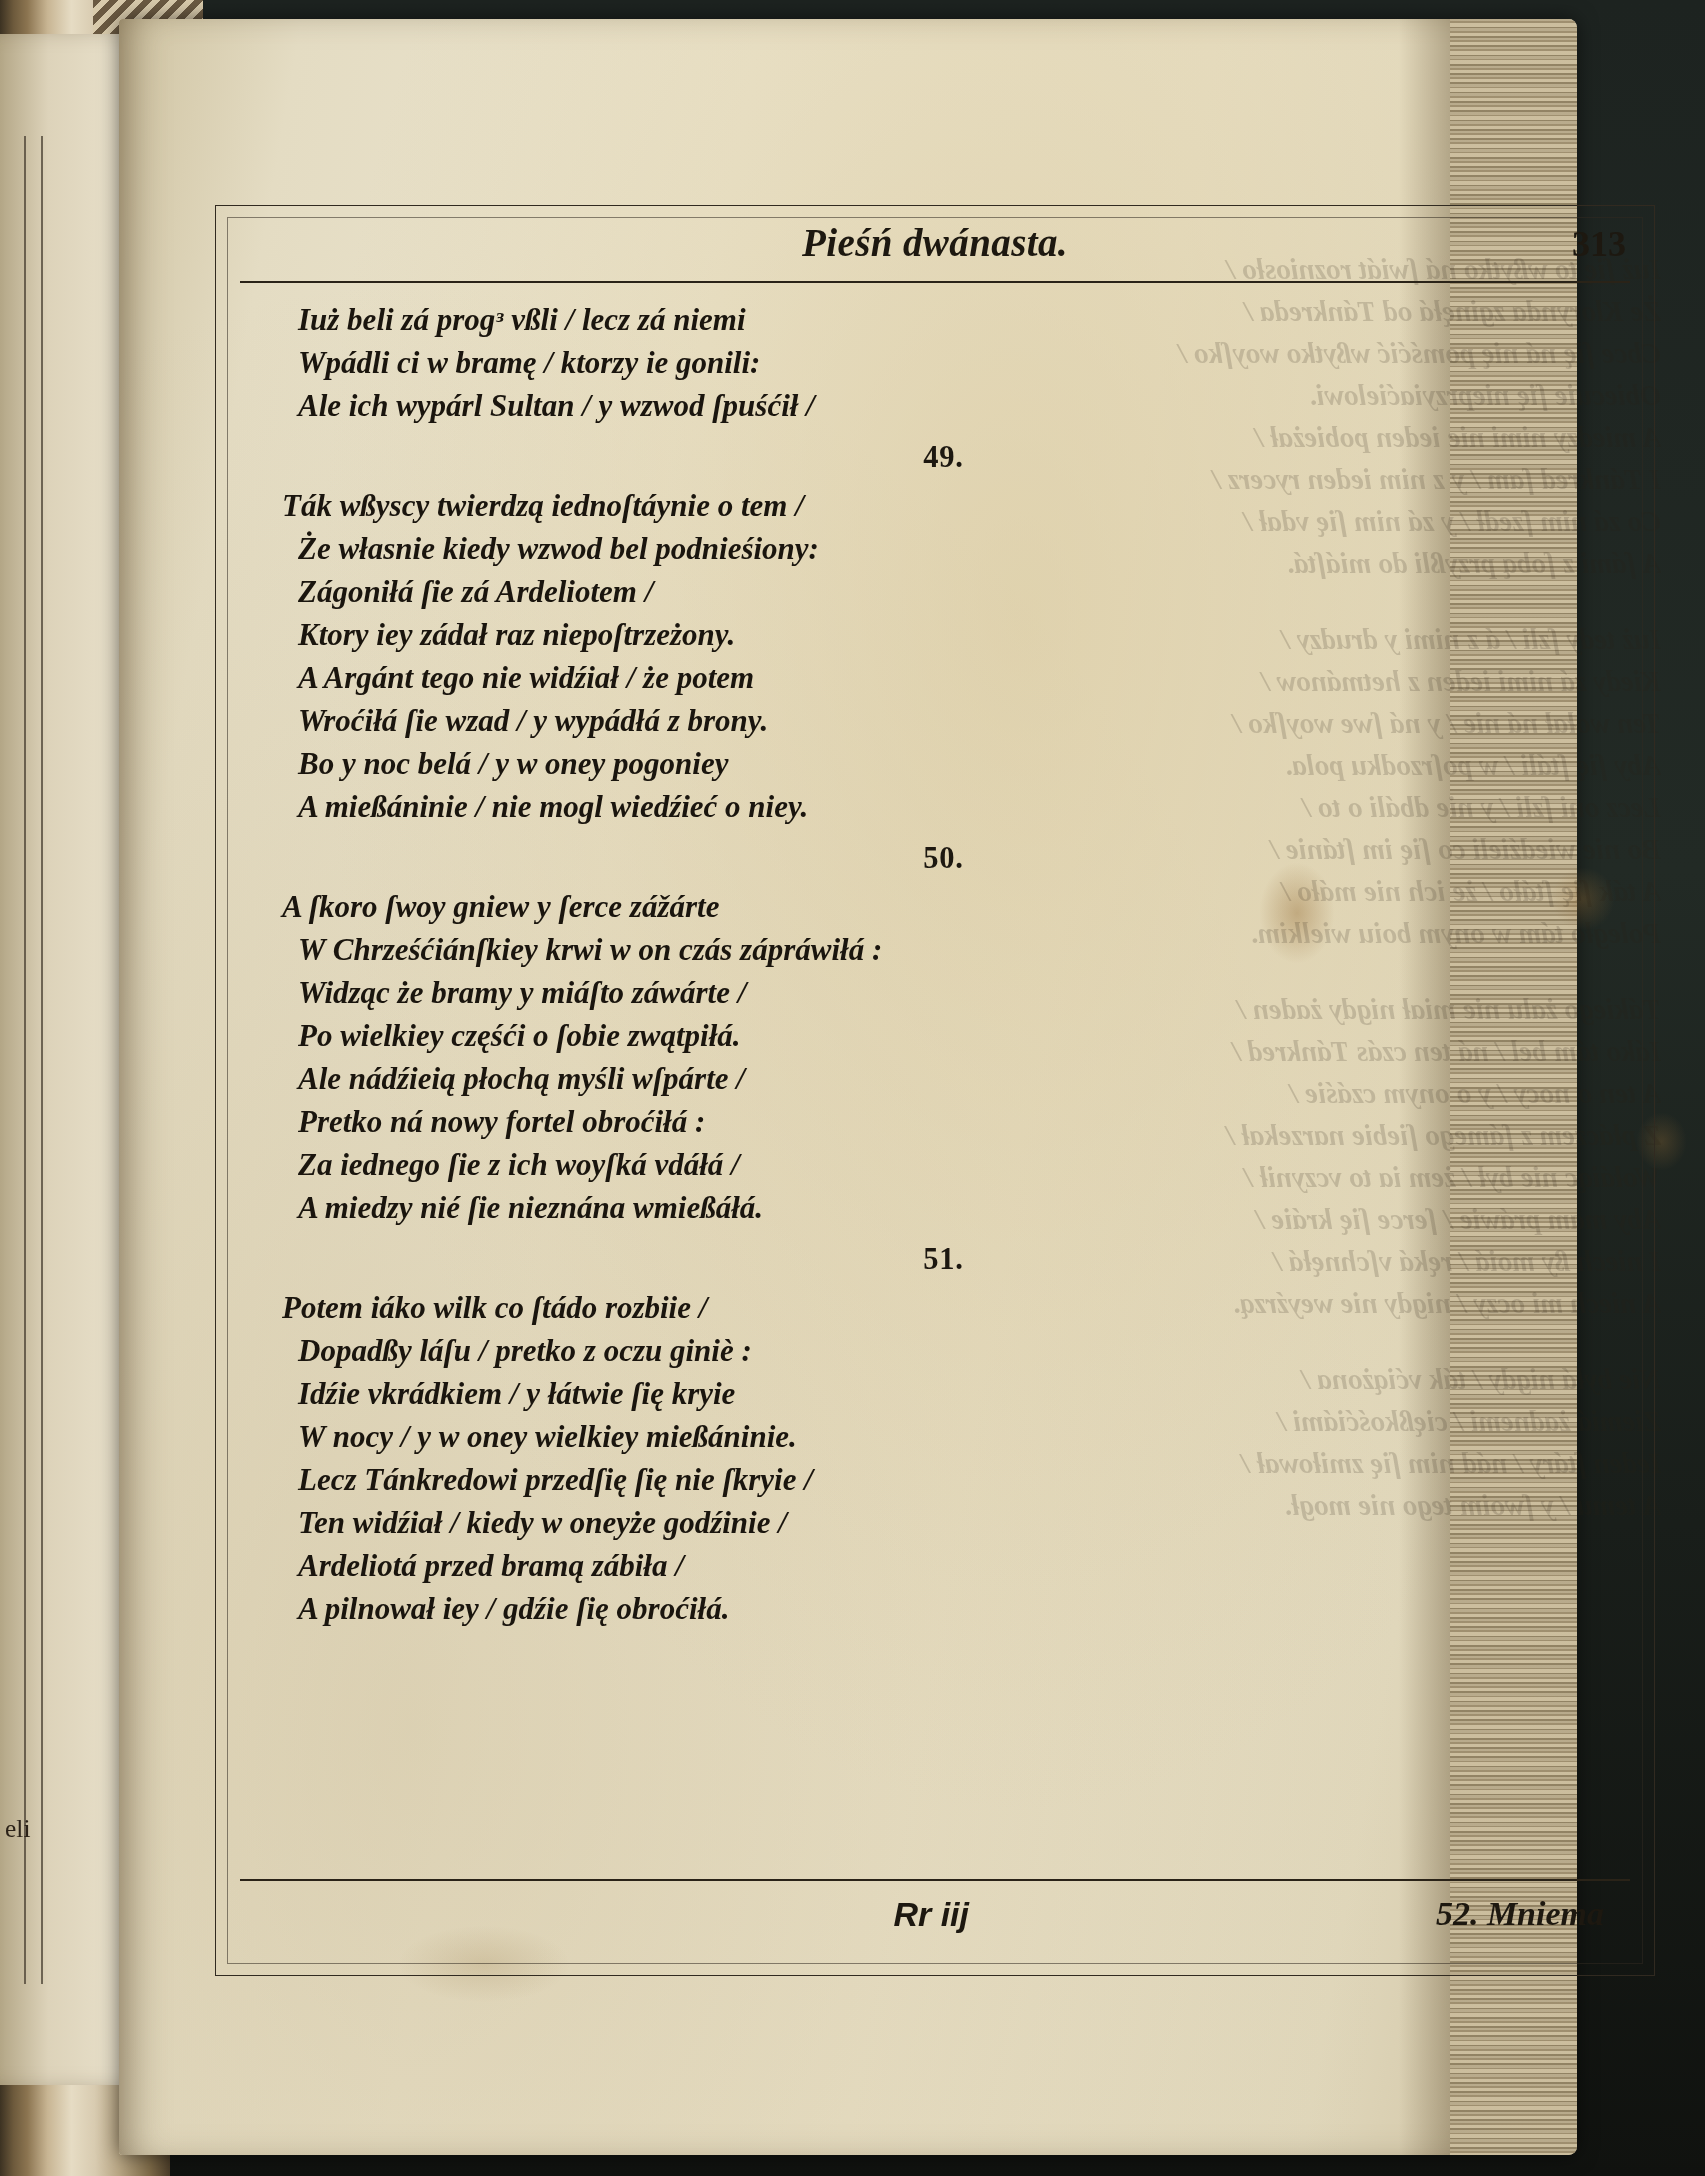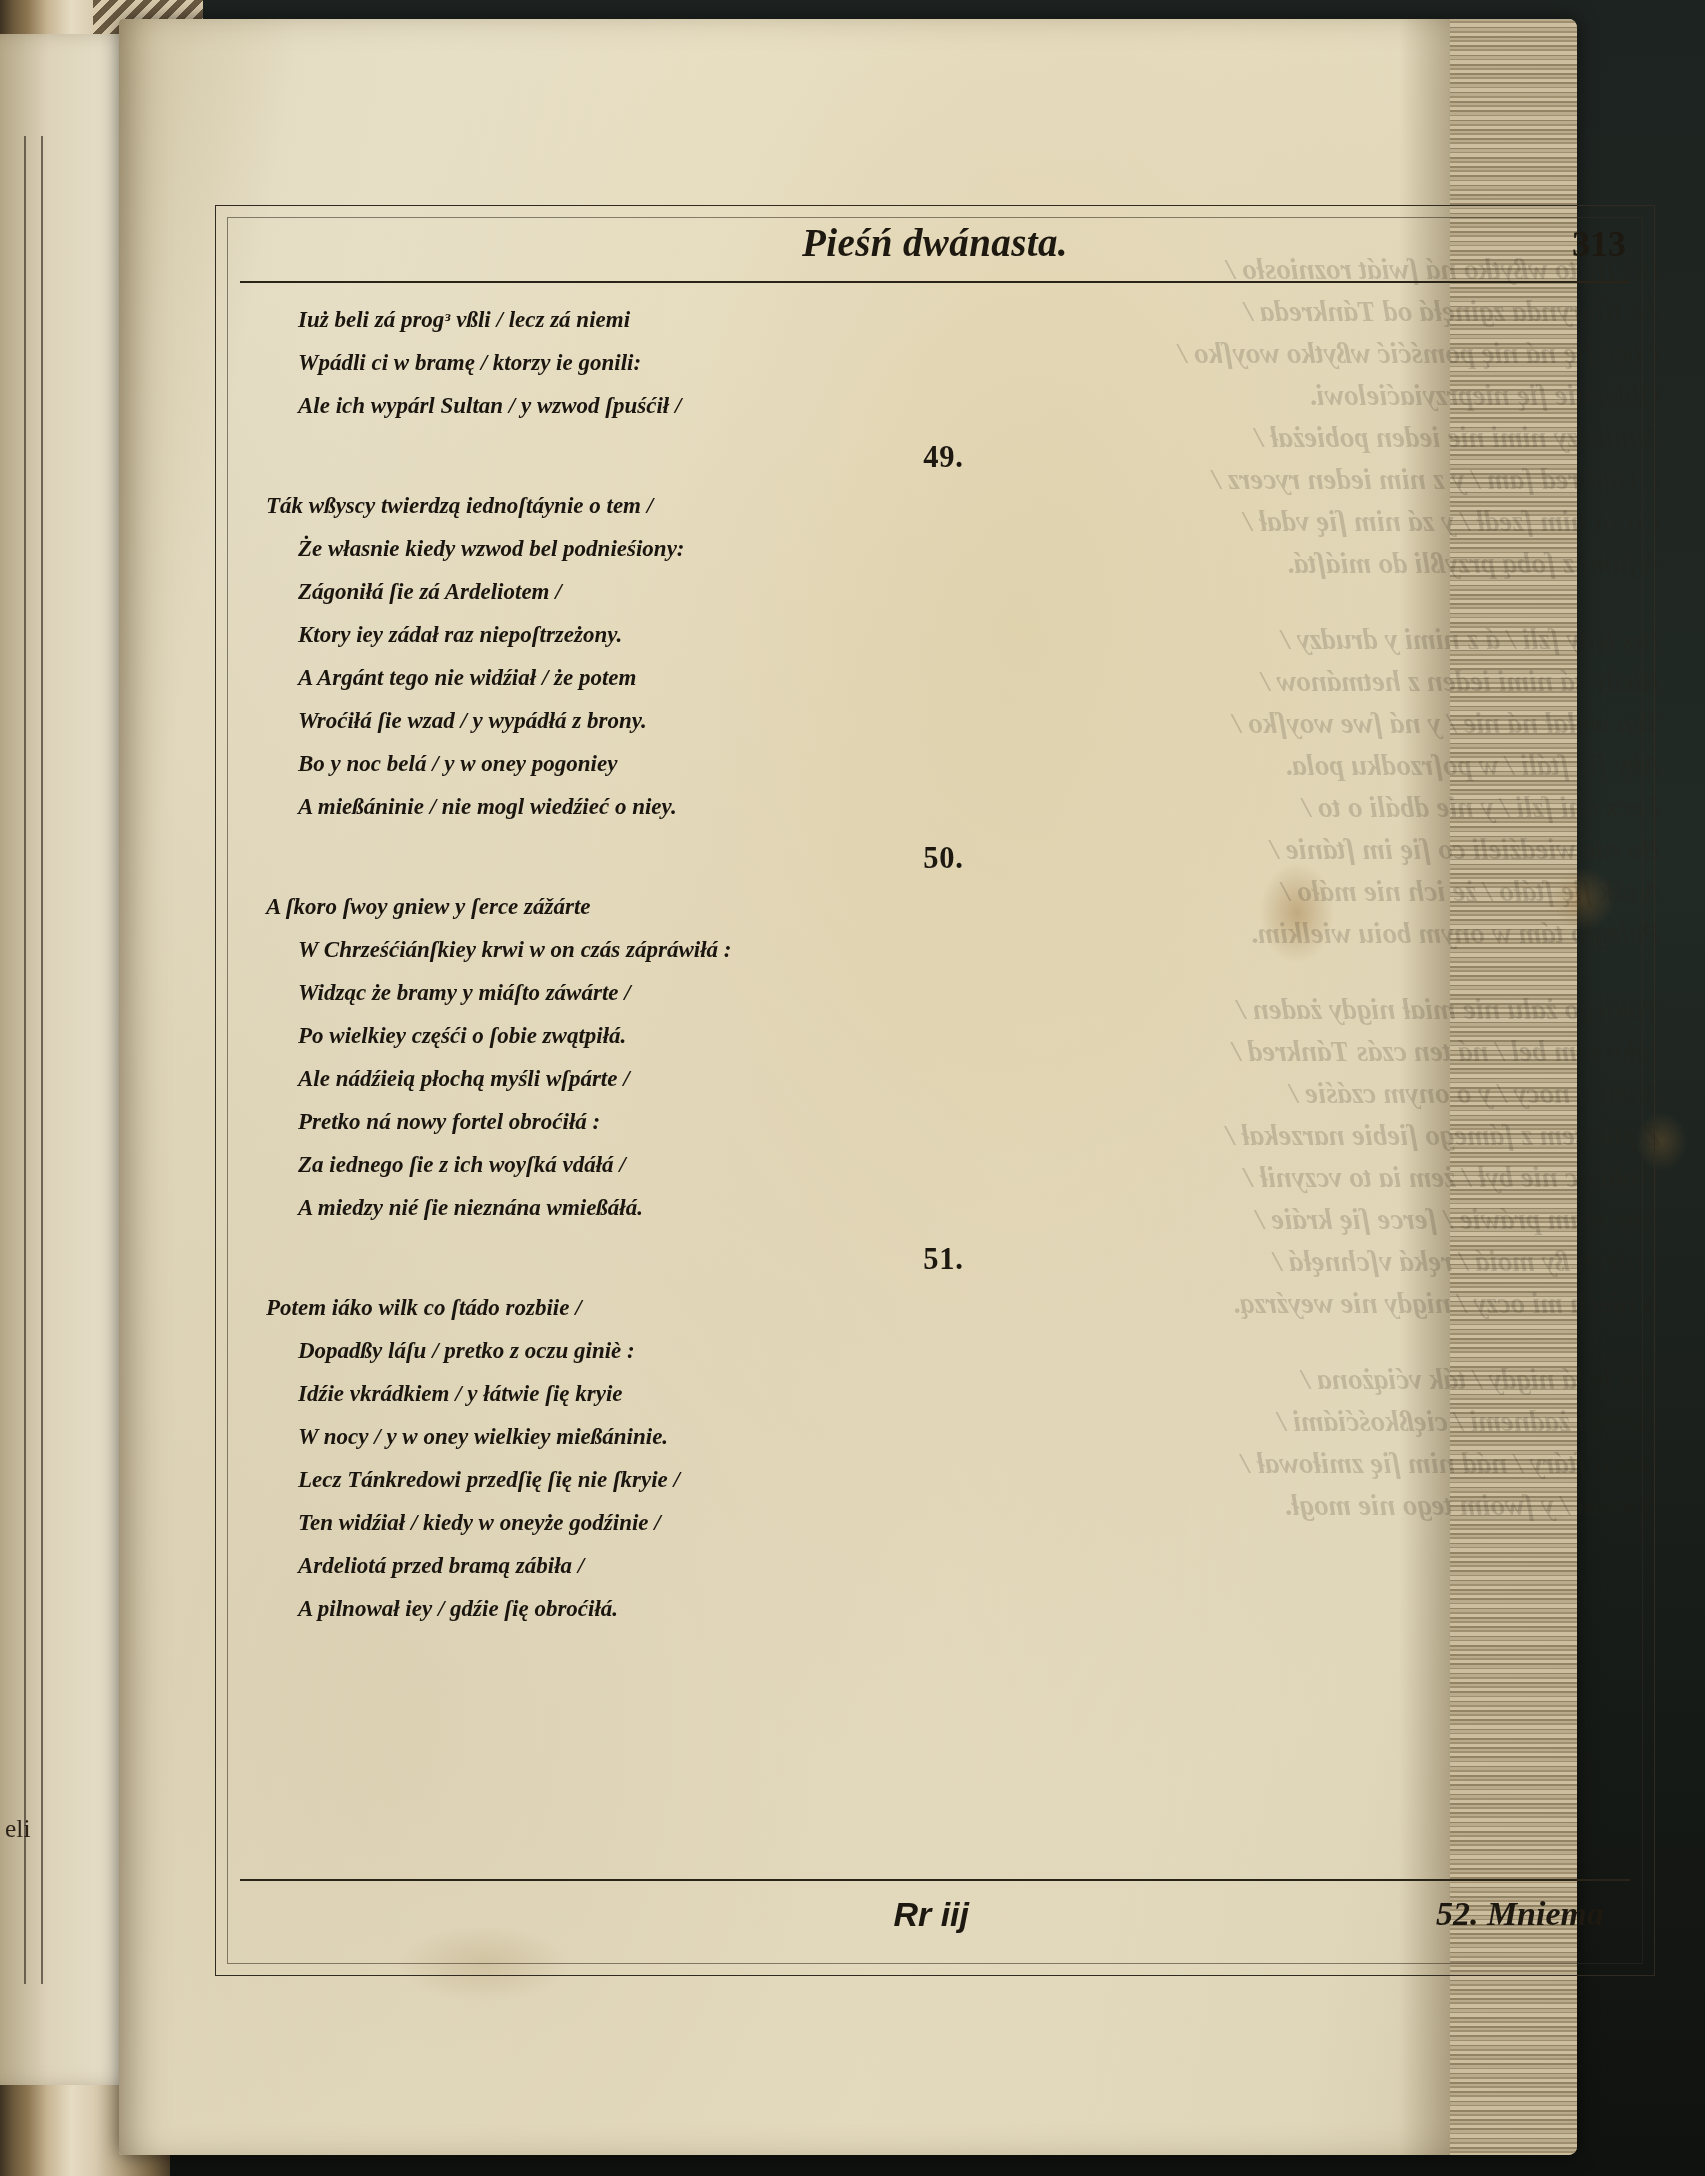--- a/index.html
+++ b/index.html
@@ -168,29 +168,29 @@
   .stanza-num {
     text-align: center;
     font-size: 30.5px;
     color: #1d1810;
     font-weight: 700;
     font-family: "Liberation Serif", serif;
     margin: 13.6px 0 8.5px 0;
     letter-spacing: 0.8px;
   }
   .line {
-    font-size: 23px;
+    font-size: 31px;
     line-height: 43px;
     color: #1a150e;
     font-family: "Liberation Serif", serif;
     font-weight: 700;
     font-style: italic;
     white-space: nowrap;
   }
-  .line.indent-0 { margin-left: 0px; }
+  .line.indent-0 { margin-left: 16px; }
   .line.indent-1 { margin-left: 32px; }
 
   .footer {
     position: absolute;
     left: 34px; right: 34px; bottom: 25.4px;
     height: 59px;
   }
   .signature {
     position: absolute;
     left: 50%;

